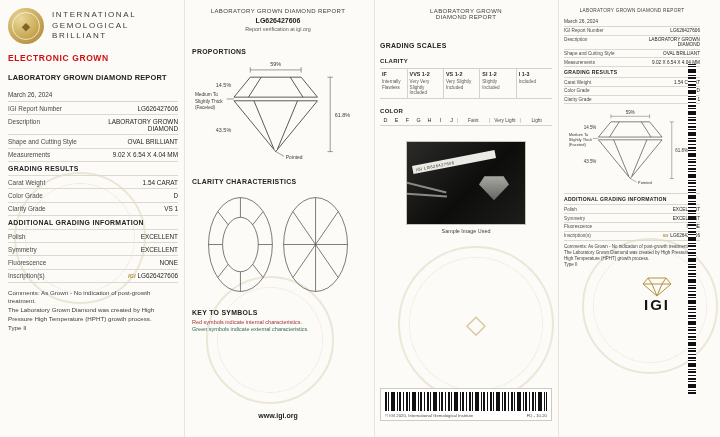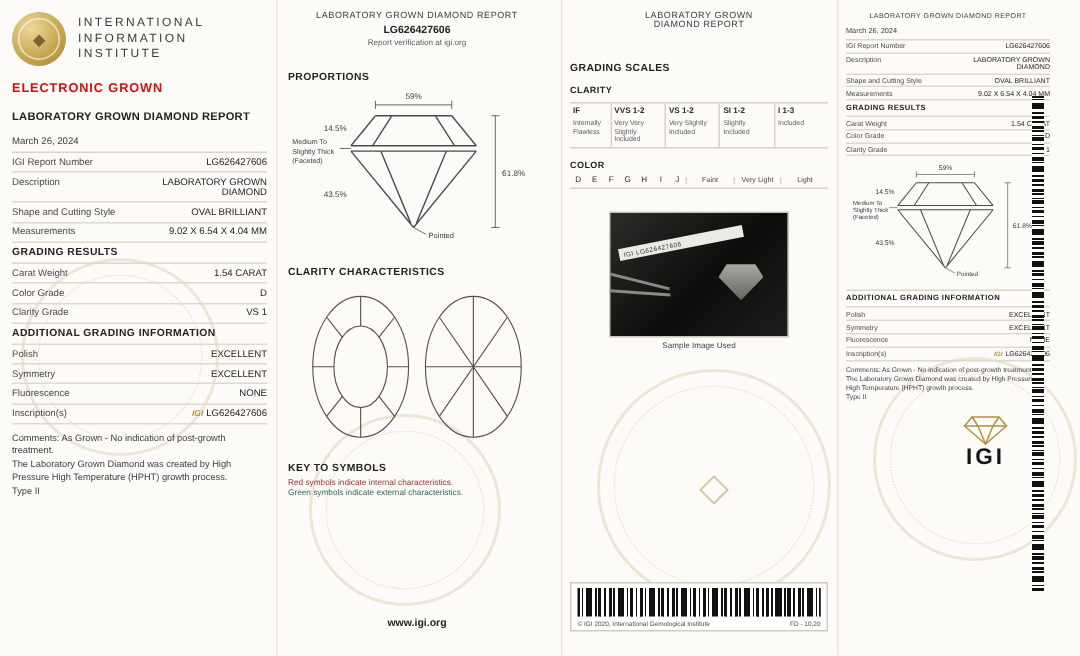--- a/index.html
+++ b/index.html
@@ -99,22 +99,22 @@
   <div class="fold" style="left:374px;"></div>
   <div class="fold" style="left:558px;"></div>
 
   <section class="panel p1">
     <div class="brand">
       <div class="seal">
           <span class="seal-gem">◆</span>
         </div>
       <div class="org">
         <div>INTERNATIONAL</div>
-        <div>INFORMATION</div>
-        <div>INSTITUTE</div>
+        <div>GEMOLOGICAL</div>
+        <div>BRILLIANT</div>
       </div>
     </div>
     <div class="ecopy">ELECTRONIC GROWN</div>
     <div class="rtitle">LABORATORY GROWN DIAMOND REPORT</div>
     <div class="date">March 26, 2024</div>
 
     <div class="tbl">
       <div class="row">
         <span class="lbl">IGI Report Number</span>
         <span class="val">LG626427606</span>

